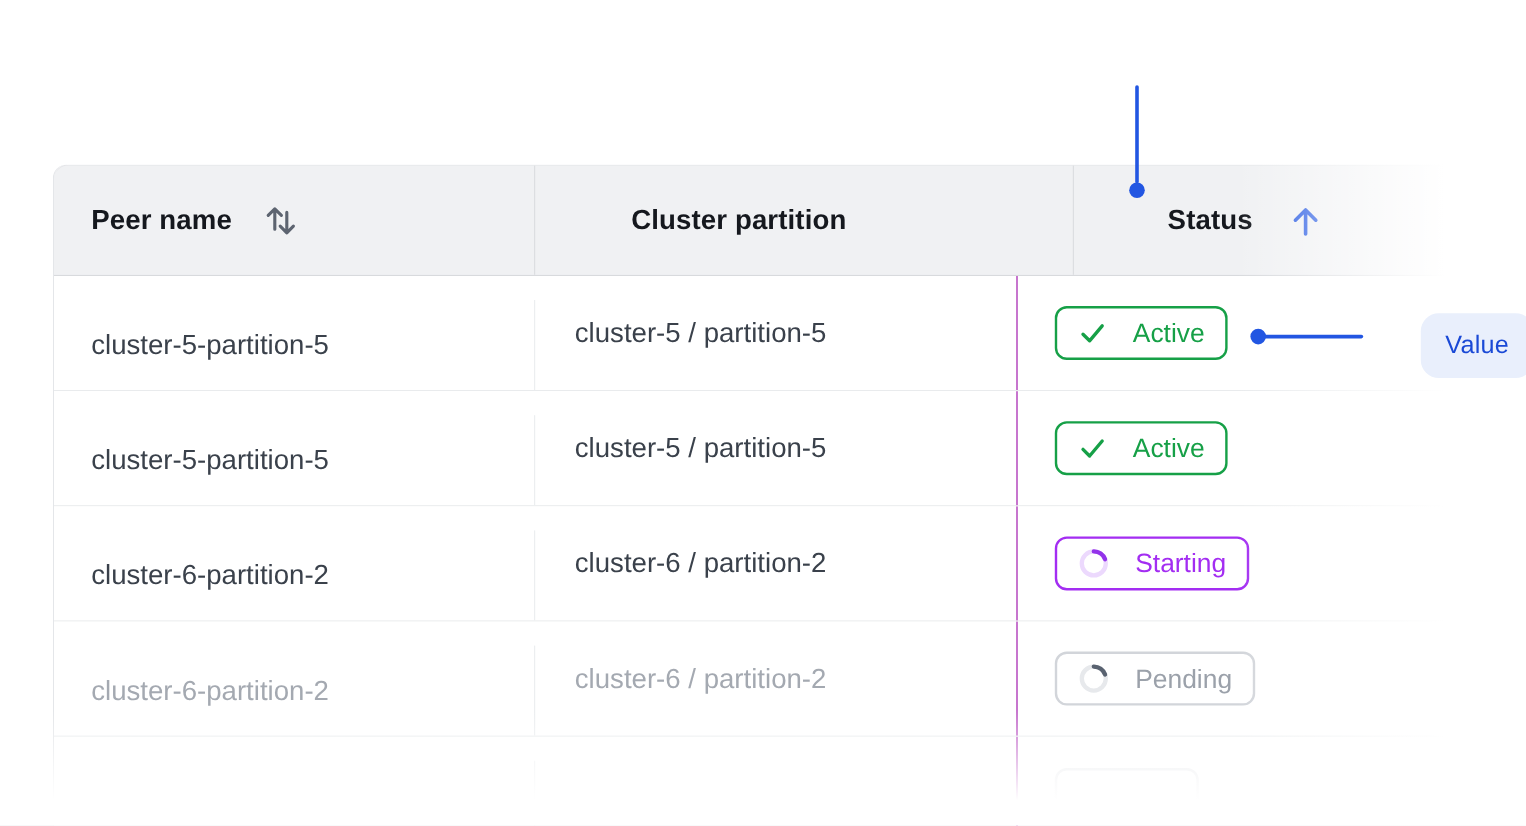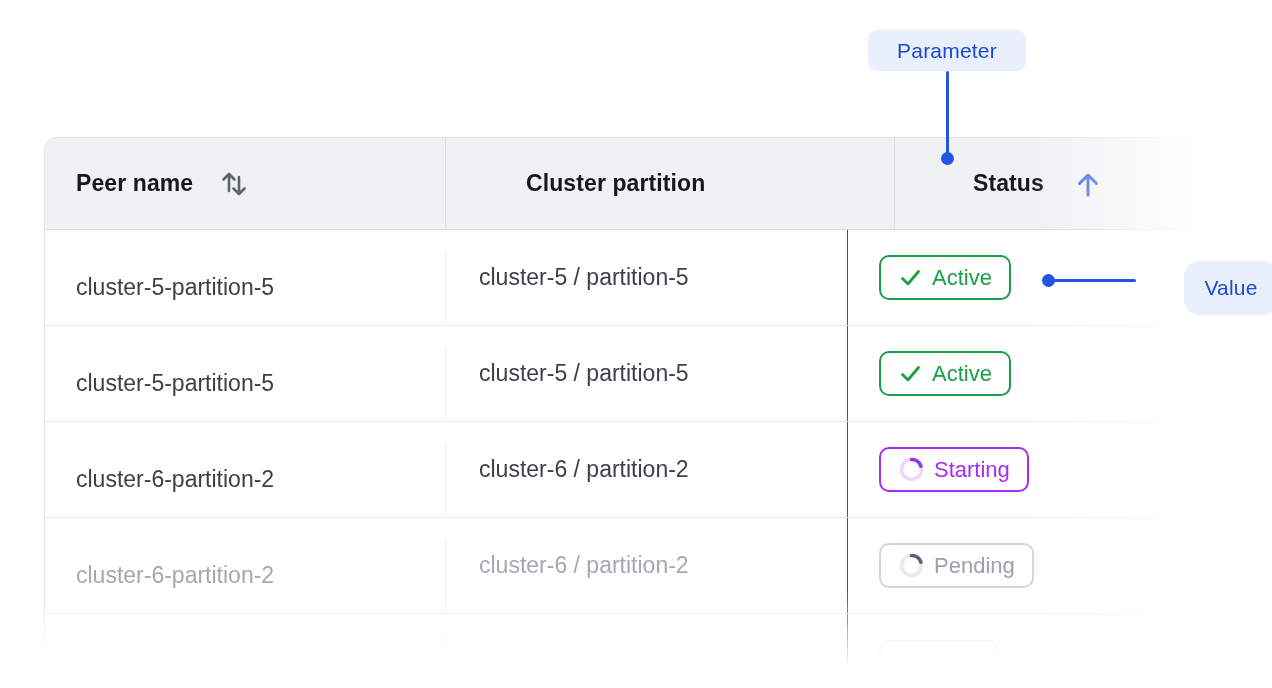--- a/index.html
+++ b/index.html
@@ -61,21 +61,21 @@
   .td-peer    { padding-left: 31px; border-right: 1px solid #eceef0; margin-top: 20px; }
   .td-cluster { padding-left: 33px; border-right: 1px solid #a21caf; }
   .td-status  { padding-left: 31px; }
   .trow.muted .td-peer, .trow.muted .td-cluster { color: #a4a9b1; }
   .trow.ghost { border-bottom: none; height: 74px; }
 
   
   .badge {
     display: inline-flex;
     align-items: center;
-    gap: 9px;
+    gap: 21px;
     height: 45px;
     padding: 0 17px;
     border: 2px solid;
     border-radius: 10px;
     background: #ffffff;
     font-size: 22px;
     font-weight: 500;
     line-height: 1;
   }
   .badge-active   { border-color: #16a047; color: #16a047; }
@@ -238,21 +238,20 @@
         <span class="badge-ghost"></span>
       </div>
     </div>
 
   </div>
 
   <div class="fade fade-right"></div>
   <div class="fade fade-bottom"></div>
 
   <div class="callout-layer">
-    <div class="pill pill-parameter">Parameter</div>
     <div class="conn-vline"></div>
     <div class="conn-dot dot-parameter"></div>
 
     <div class="conn-dot dot-value"></div>
     <div class="conn-hline"></div>
     <div class="pill pill-value">Value</div>
   </div>
 
 </div>
 

